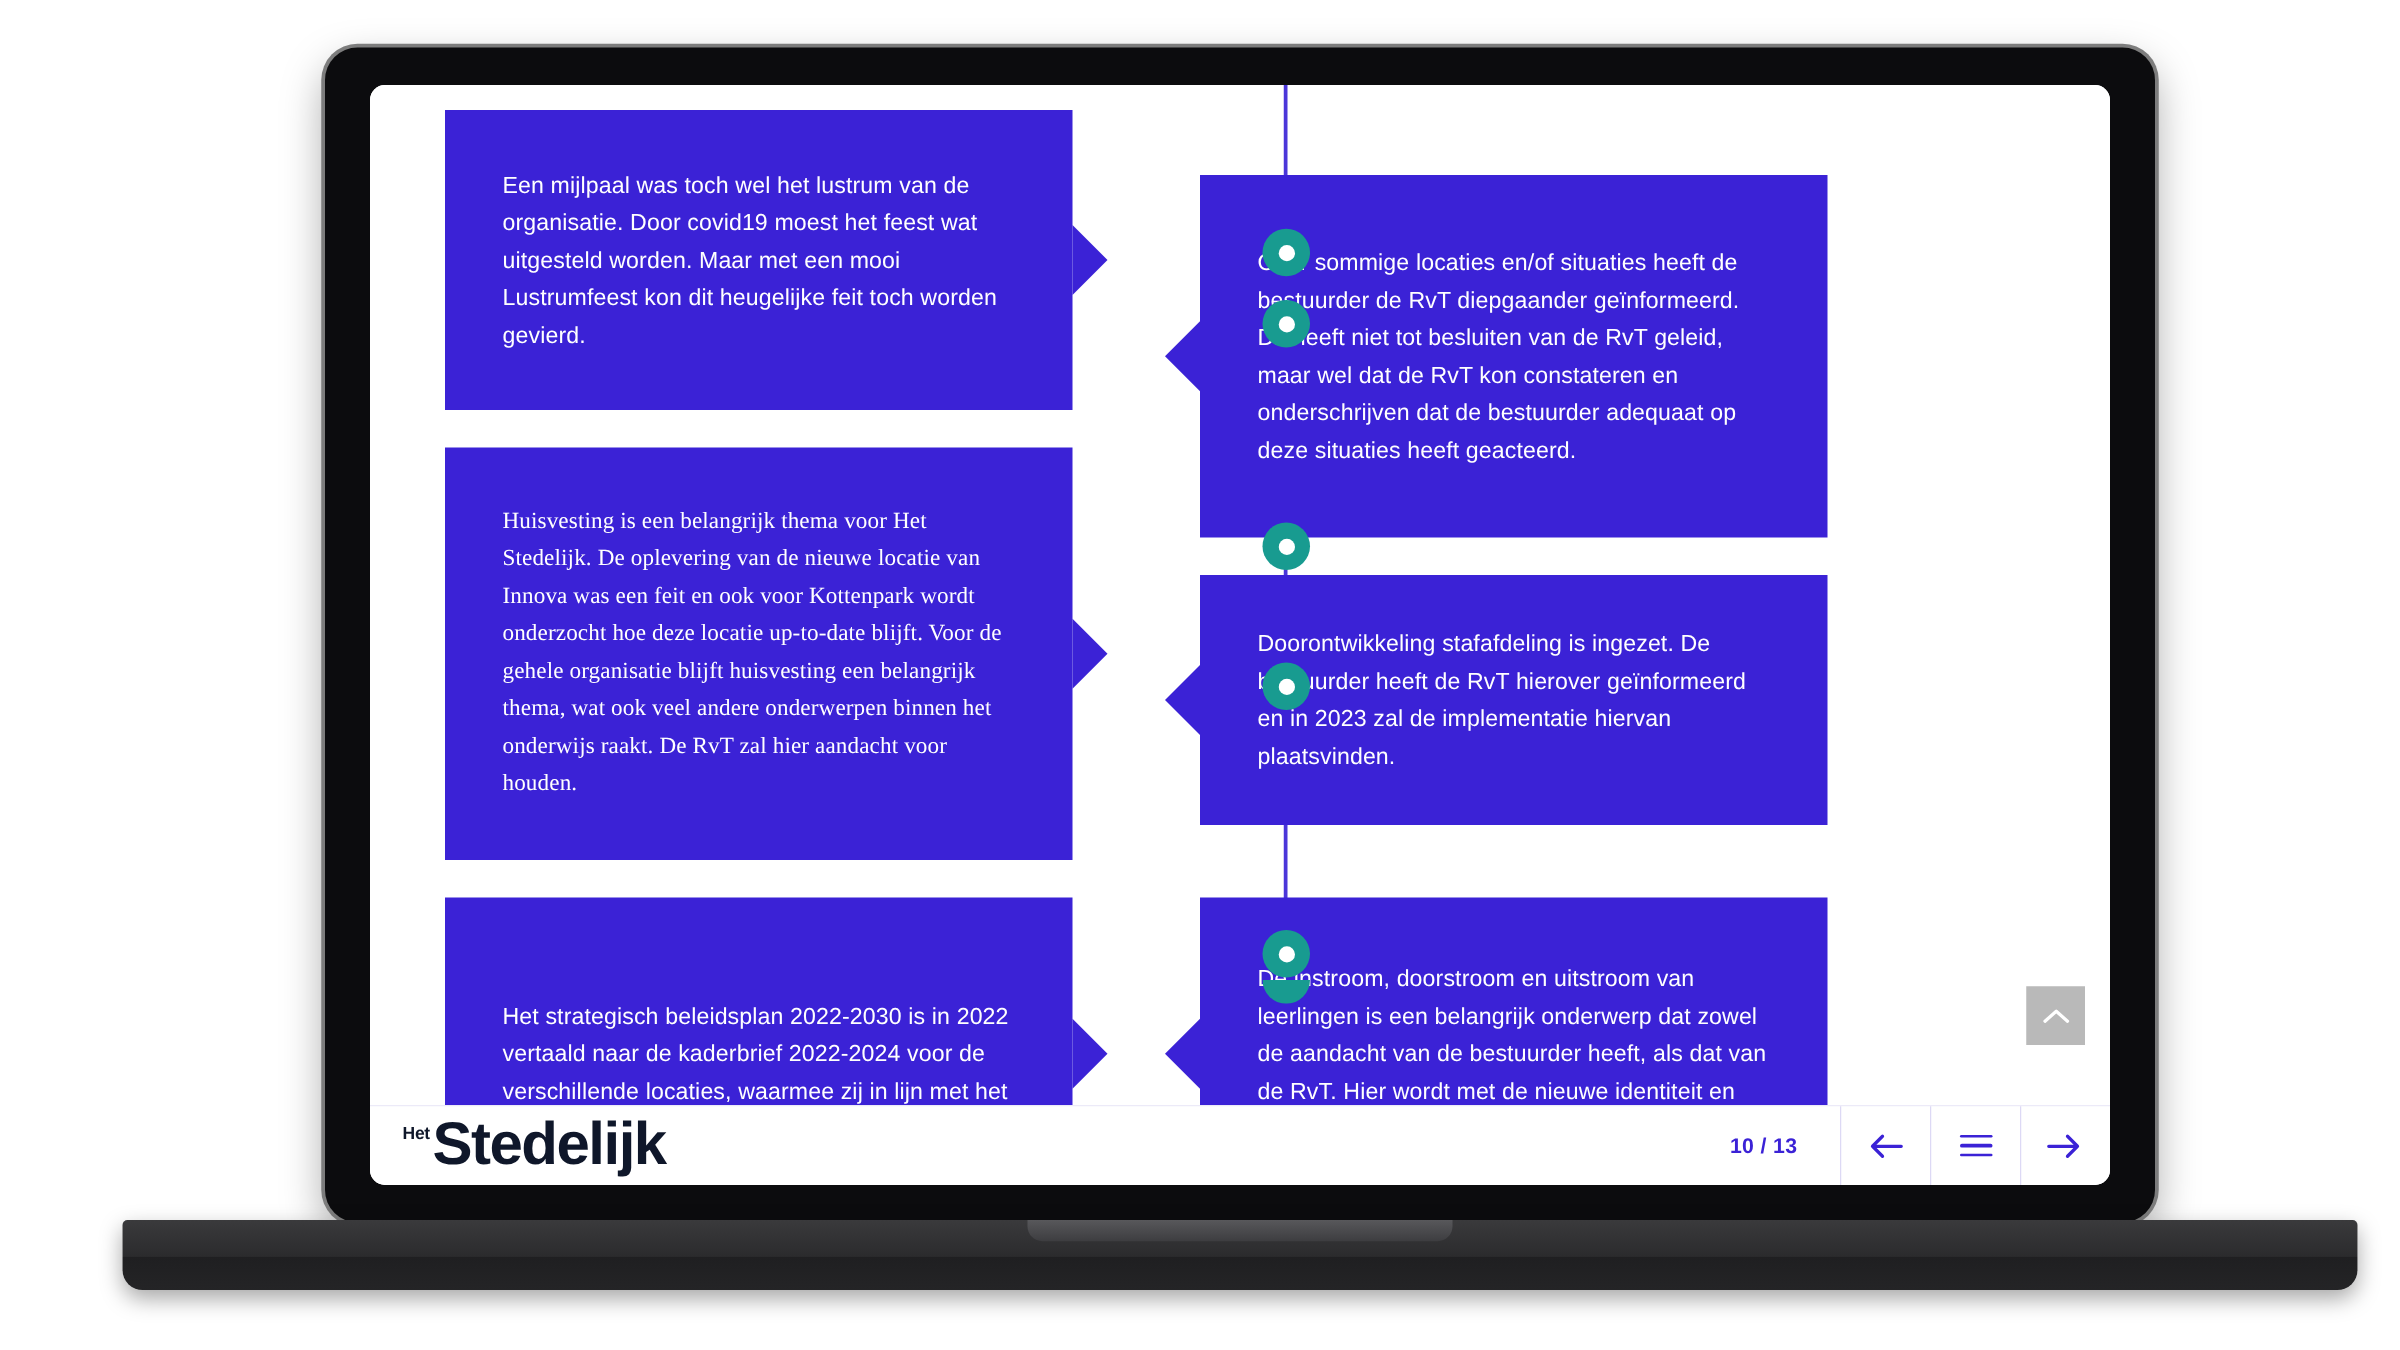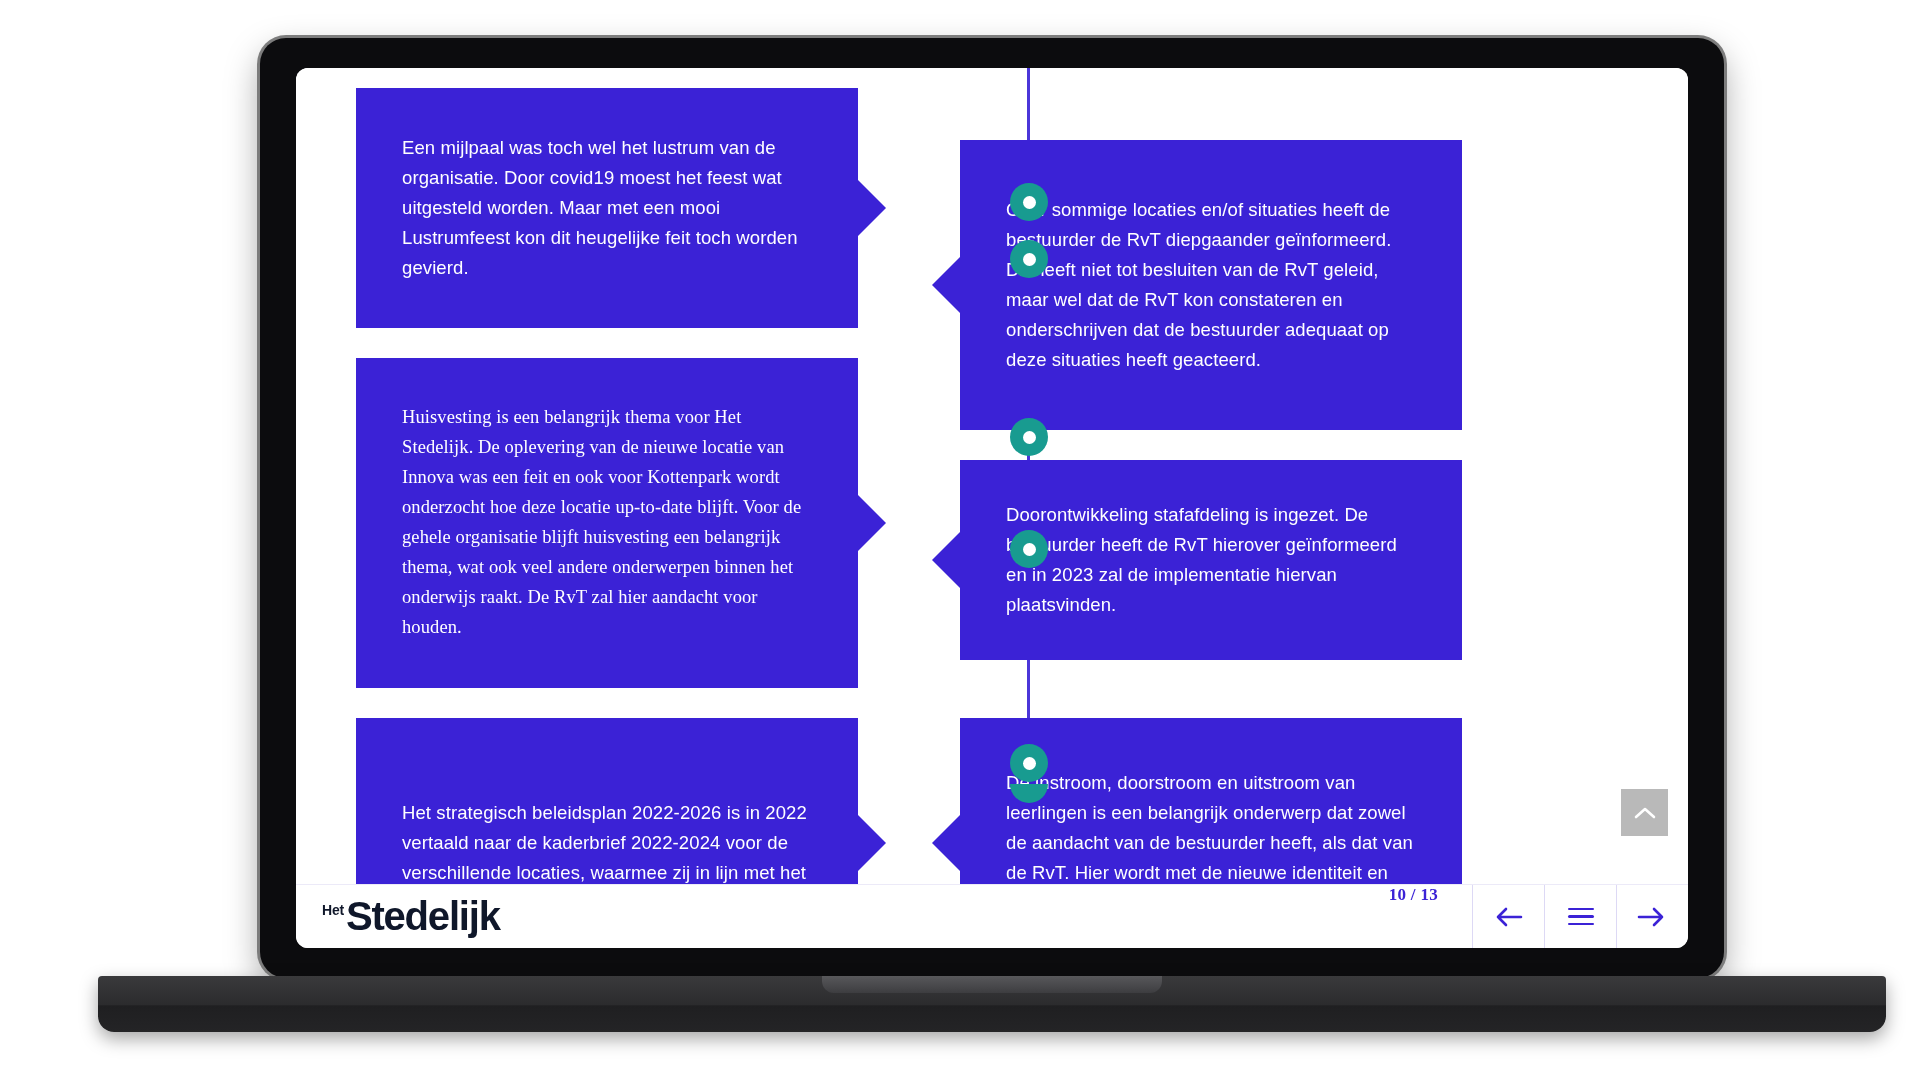--- a/index.html
+++ b/index.html
@@ -167,30 +167,30 @@
     align-items: flex-start;
     color: #0f172a;
     user-select: none;
   }
   #brand .het {
     font-size: 14px; font-weight: 700;
     margin-top: 5px; margin-right: 2px;
     letter-spacing: -.2px;
   }
   #brand .stedelijk {
-    font-size: 40px; font-weight: 700;
+    font-size: 48px; font-weight: 700;
     line-height: .96;
     letter-spacing: -1.2px;
   }
 
   #toolbar-right {
     margin-left: auto;
     display: flex;
+    align-items: center;
     height: 100%;
-    font-family: Liberation Serif, serif;
   }
   #page-counter {
     color: #3b22d6;
     font-size: 17px;
     font-weight: 700;
     padding: 0 34px;
     letter-spacing: .3px;
   }
   .nav-btn {
     width: 72px; height: 100%;
@@ -223,21 +223,21 @@
         <div class="card right" id="card-1">
           <p>Over sommige locaties en/of situaties heeft de bestuurder de RvT diepgaander geïnformeerd. Dit heeft niet tot besluiten van de RvT geleid, maar wel dat de RvT kon constateren en onderschrijven dat de bestuurder adequaat op deze situaties heeft geacteerd.</p>
         </div>
         <div class="card left" id="card-2">
           <p>Huisvesting is een belangrijk thema voor Het Stedelijk. De oplevering van de nieuwe locatie van Innova was een feit en ook voor Kottenpark wordt onderzocht hoe deze locatie up-to-date blijft. Voor de gehele organisatie blijft huisvesting een belangrijk thema, wat ook veel andere onderwerpen binnen het onderwijs raakt. De RvT zal hier aandacht voor houden.</p>
         </div>
         <div class="card right" id="card-3">
           <p>Doorontwikkeling stafafdeling is ingezet. De bestuurder heeft de RvT hierover geïnformeerd en in 2023 zal de implementatie hiervan plaatsvinden.</p>
         </div>
         <div class="card left" id="card-4">
-          <p>Het strategisch beleidsplan 2022-2026 is in 2022 vertaald naar de kaderbrief 2022-2024 voor de verschillende locaties, waarmee zij in lijn met het</p>
+          <p>Het strategisch beleidsplan 2022-2030 is in 2022 vertaald naar de kaderbrief 2022-2024 voor de verschillende locaties, waarmee zij in lijn met het</p>
         </div>
         <div class="card right" id="card-5">
           <p>De instroom, doorstroom en uitstroom van leerlingen is een belangrijk onderwerp dat zowel de aandacht van de bestuurder heeft, als dat van de RvT. Hier wordt met de nieuwe identiteit en merkenstrategie</p>
         </div>
 
         <div class="dot" id="dot-0">
             <i></i>
           </div>
         <div class="dot" id="dot-1">
             <i></i>

